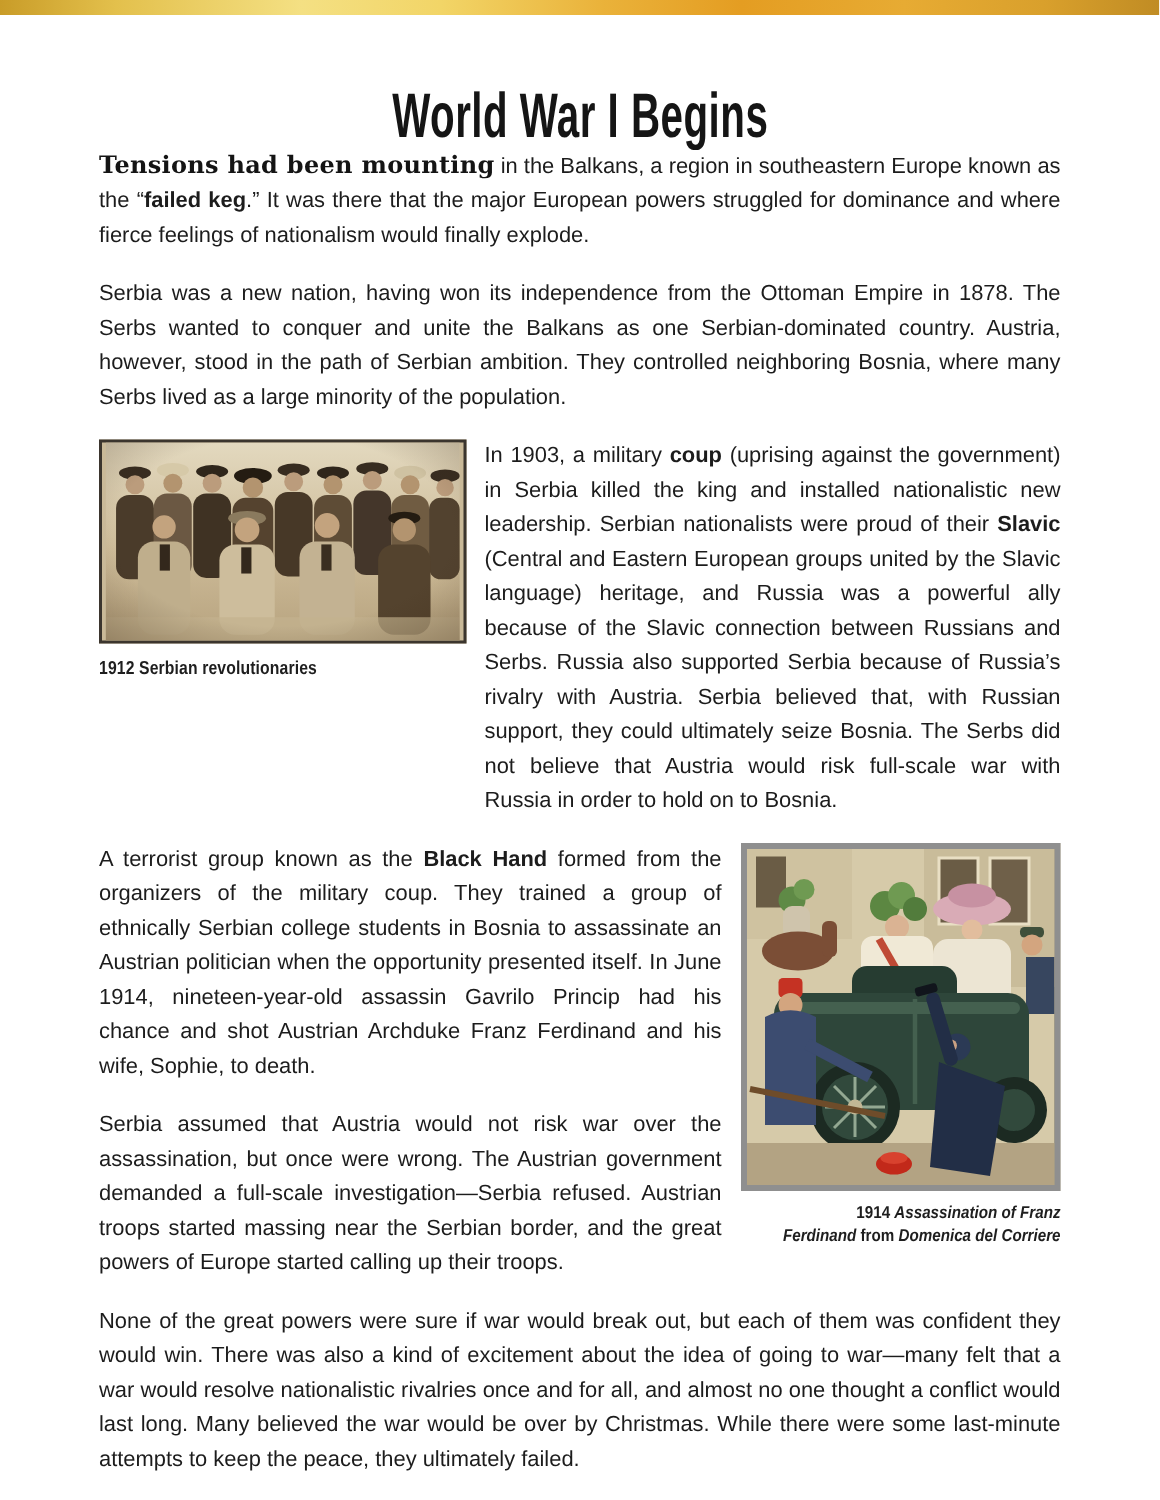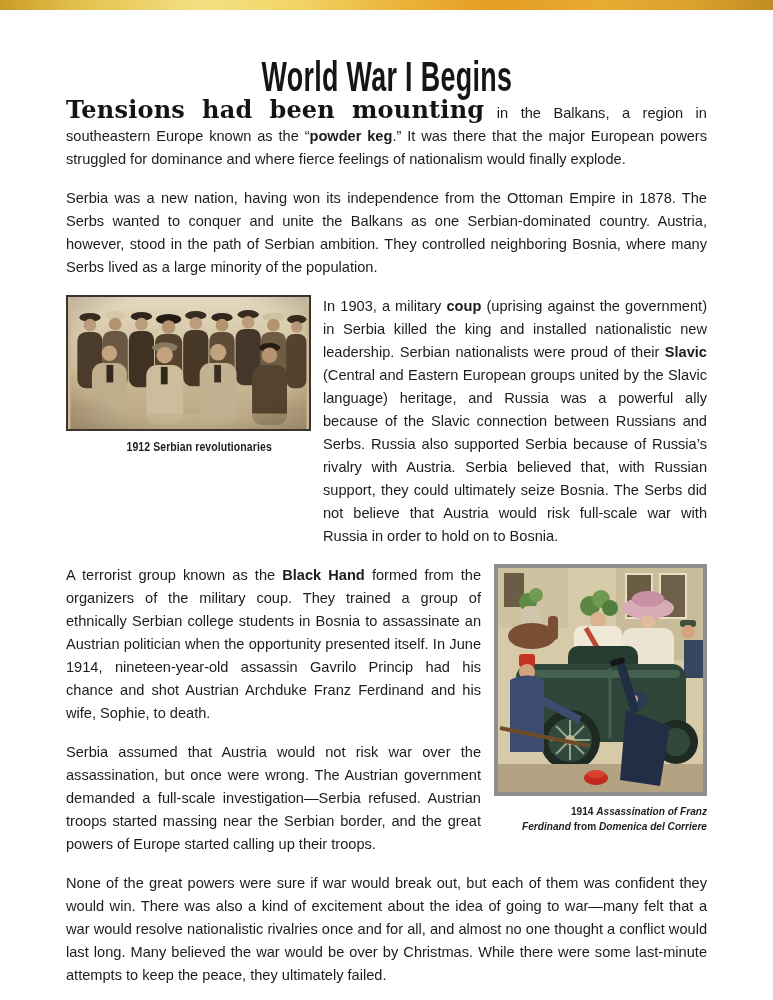--- a/index.html
+++ b/index.html
@@ -14,25 +14,25 @@
   }
   .content{padding:0 66px;margin-top:40px;}
   .title-wrap{margin-top:42px;height:46px;display:flex;justify-content:center;align-items:flex-end;}
   .title-wrap h1{
     margin:0;font-size:42px;line-height:1;font-weight:700;color:#151515;white-space:nowrap;
     transform:scaleX(.64);transform-origin:center bottom;letter-spacing:.5px;
   }
   p.body{font-size:14.6px;line-height:23px;text-align:justify;margin:0 0 16px 0;color:#1c1c1c;}
   .first-para{margin-top:44px;}
   .lead{
-    font-family:"DejaVu Serif",serif;font-weight:700;font-size:24px;color:#141414;
+    font-family:"DejaVu Serif",serif;font-weight:700;font-size:16px;color:#141414;
     letter-spacing:.2px;
   }
   .sec-photo{display:flex;gap:12px;margin-top:10px;margin-bottom:16px;}
-  .fig-left{width:245px;flex:0 0 auto;text-align:right;}
+  .fig-left{width:245px;flex:0 0 auto;}
   .photo-frame{border:2px solid #3b352e;width:241px;height:132px;background:#c9b998;}
   .photo-frame svg{display:block;width:100%;height:100%;}
   .caption{
     margin-top:9px;font-weight:700;font-size:12.5px;color:#1e1e1e;white-space:nowrap;
     transform:scaleX(.84);transform-origin:left center;letter-spacing:.1px;
   }
   .sec-photo p.body{flex:1;margin-bottom:0;}
   .sec-assassination{margin-top:2px;}
   .fig-right{
     float:right;width:213px;margin-left:13px;margin-bottom:4px;
@@ -76,21 +76,21 @@
 <div class="page">
 
   <div class="topbar"></div>
 
   <div class="content">
 
     <div class="title-wrap">
       <h1>World War I Begins</h1>
     </div>
 
-    <p class="body first-para"><span class="lead">Tensions had been mounting</span><span><span> in the Balkans, a region in southeastern Europe known as the “</span><span style="font-weight: 700;">powder keg</span><span>.” It was there that the major European powers struggled for dominance and where fierce feelings of nationalism would finally explode.</span></span></p>
+    <p class="body first-para"><span class="lead">Tensions had been mounting</span><span><span> in the Balkans, a region in southeastern Europe known as the “</span><span style="font-weight: 700;">failed keg</span><span>.” It was there that the major European powers struggled for dominance and where fierce feelings of nationalism would finally explode.</span></span></p>
 
     <p class="body"><span>Serbia was a new nation, having won its independence from the Ottoman Empire in 1878. The Serbs wanted to conquer and unite the Balkans as one Serbian-dominated country. Austria, however, stood in the path of Serbian ambition. They controlled neighboring Bosnia, where many Serbs lived as a large minority of the population.</span></p>
 
     <div class="sec-photo">
       <div class="fig-left">
         <div class="photo-frame">
           <svg viewBox="0 0 243 136" xmlns="http://www.w3.org/2000/svg">
             <defs>
               <linearGradient id="pbg" x1="0" y1="0" x2="0" y2="1">
                 <stop offset="0" stop-color="#e3d9bf"></stop>

